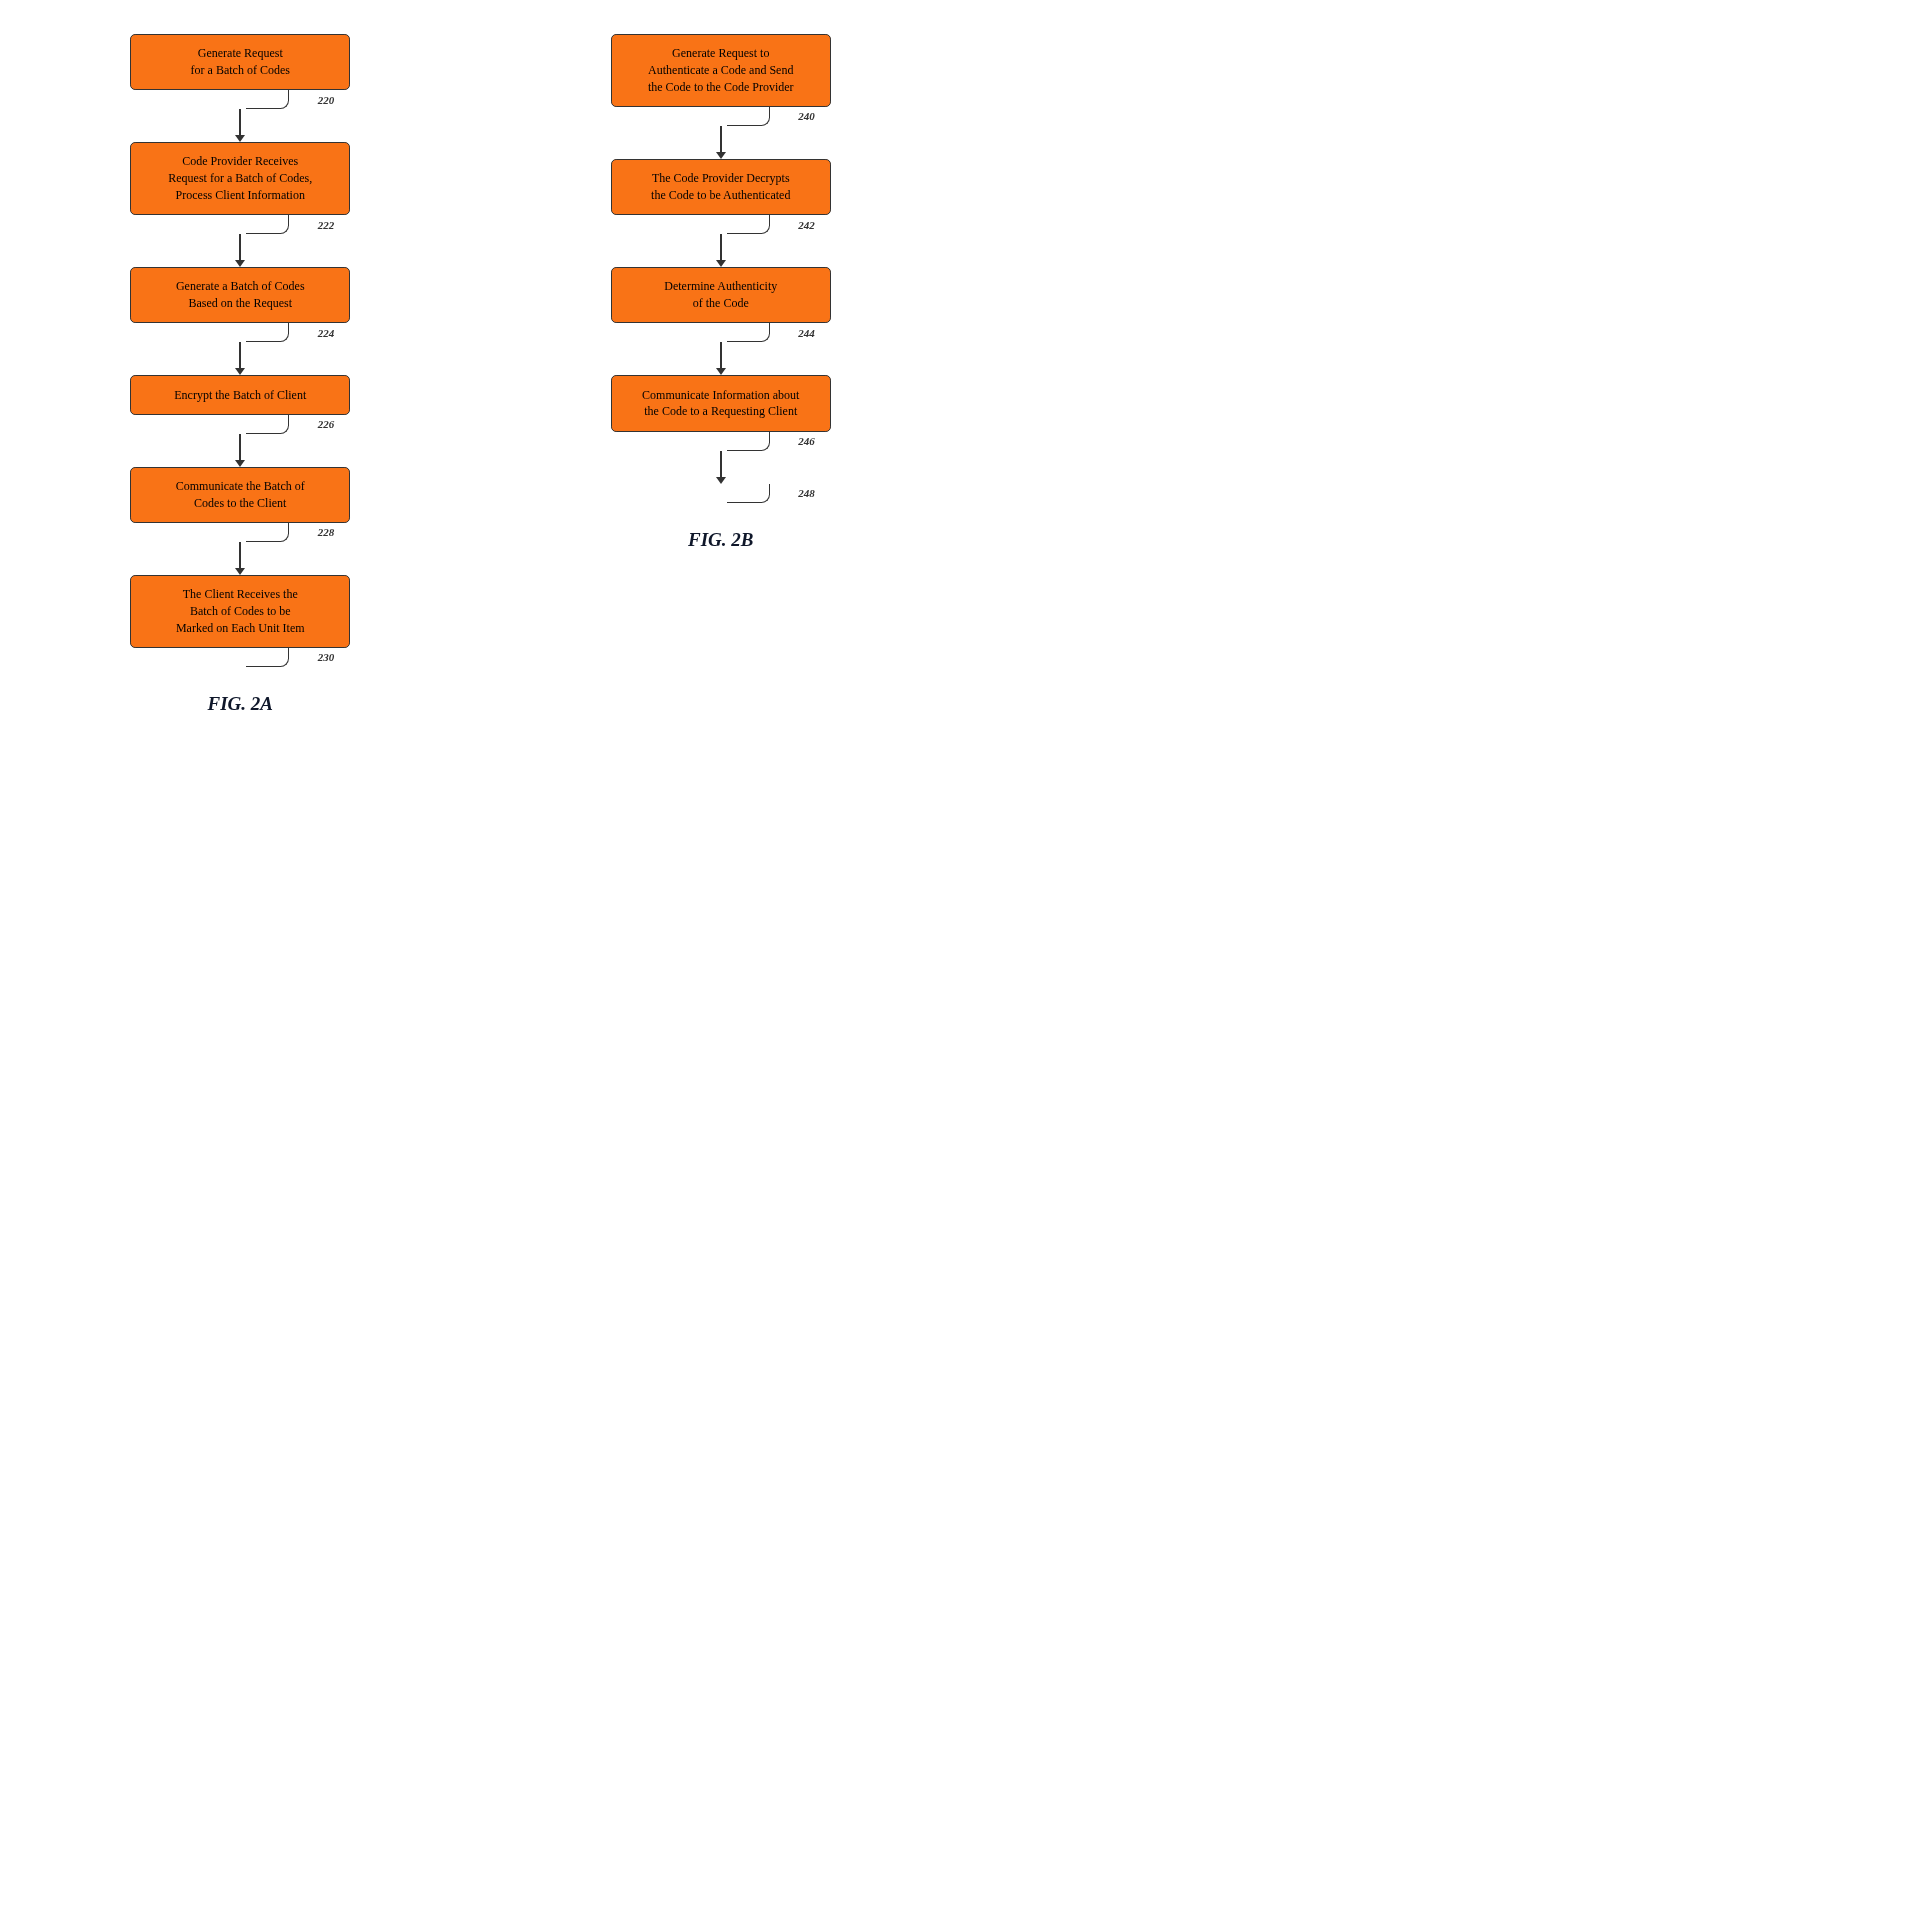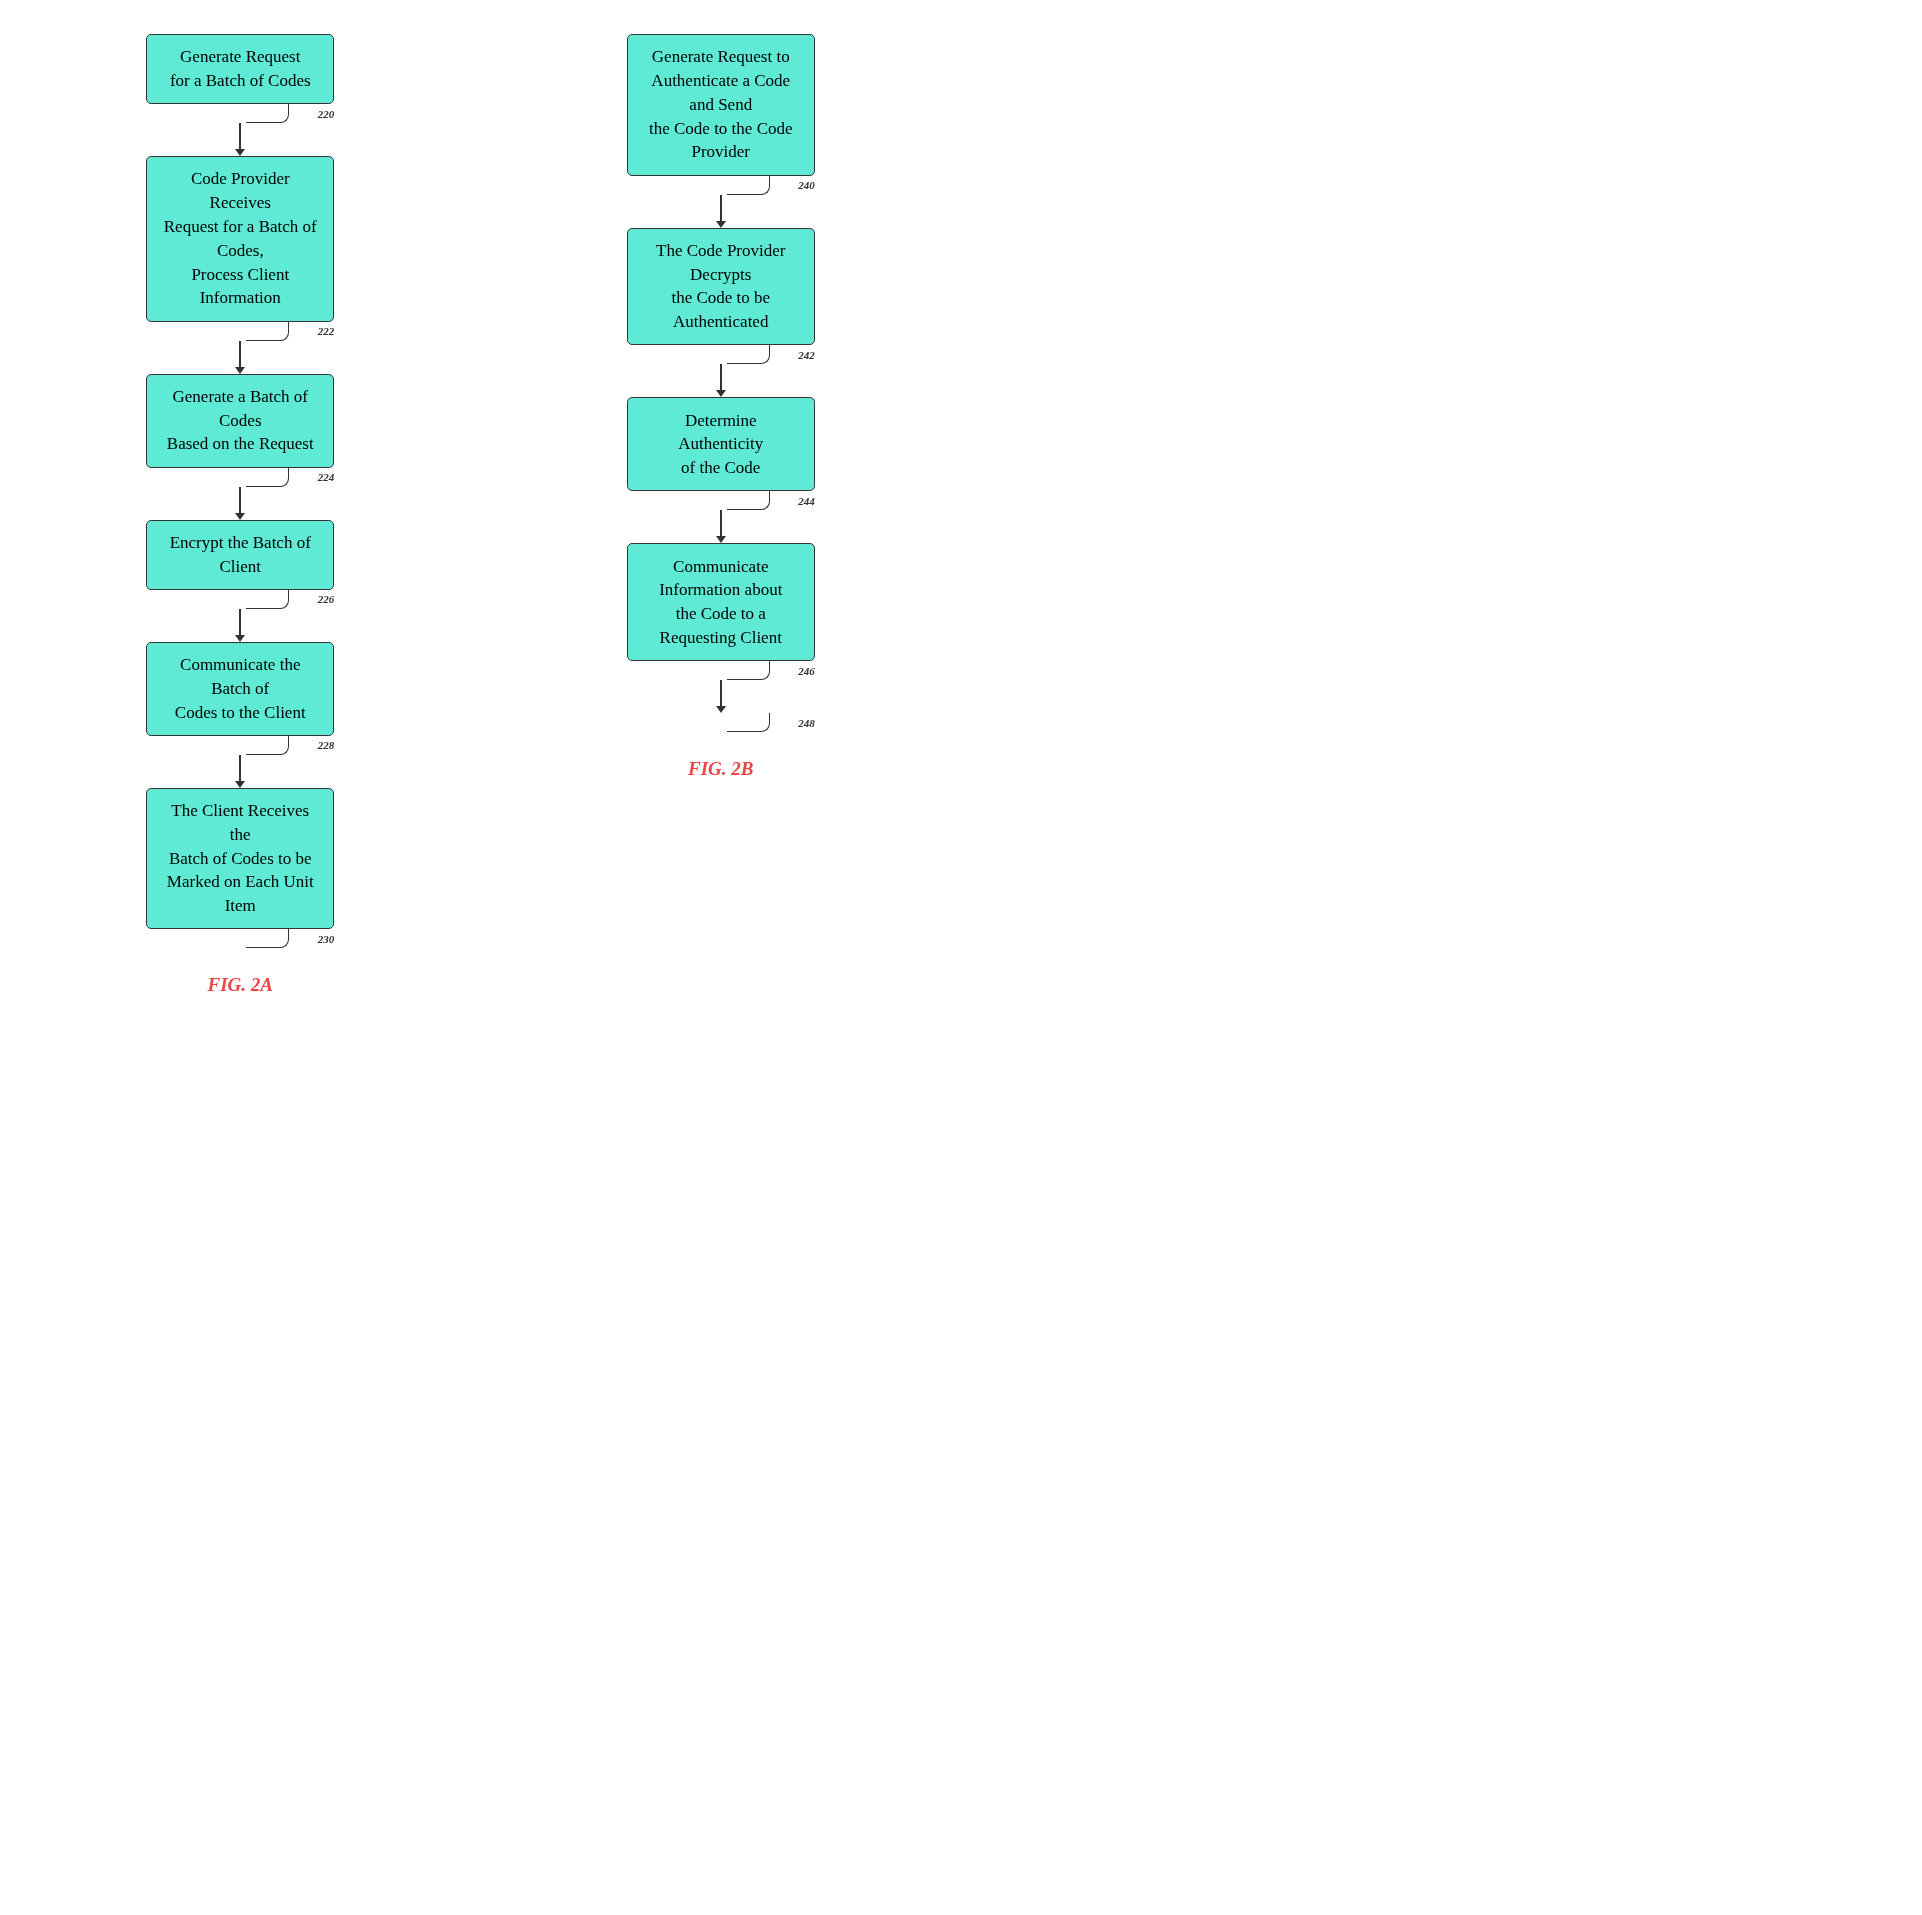--- a/index.html
+++ b/index.html
@@ -35,24 +35,24 @@
       flex-direction: column;
       align-items: center;
       gap: 0;
     }
 
     .flow-box {
       border: 1.7px solid #333;
       border-radius: 5.1px;
       padding: 10.3px 15.4px;
       text-align: center;
-      font-size: 17px;
+      font-size: 12px;
       line-height: 1.4;
-      width: 188px;
-      background: #5eead4;
+      width: 220px;
+      background: #f97316;
       position: relative;
     }
 
     .flow-arrow {
       display: flex;
       flex-direction: column;
       align-items: center;
       height: 33px;
       justify-content: center;
       position: relative;
@@ -101,21 +101,21 @@
       font-size: 11px;
       color: #333;
       font-weight: bold;
     }
 
     .fig-label {
       font-size: 19px;
       font-weight: bold;
       font-style: italic;
       margin-top: 26px;
-      color: #ef4444;
+      color: #0f172a;
     }
   </style>
 </head>
 <body>
 
 <div class="diagrams-container">
 
   <div class="diagram">
     <div class="flowchart">
 

